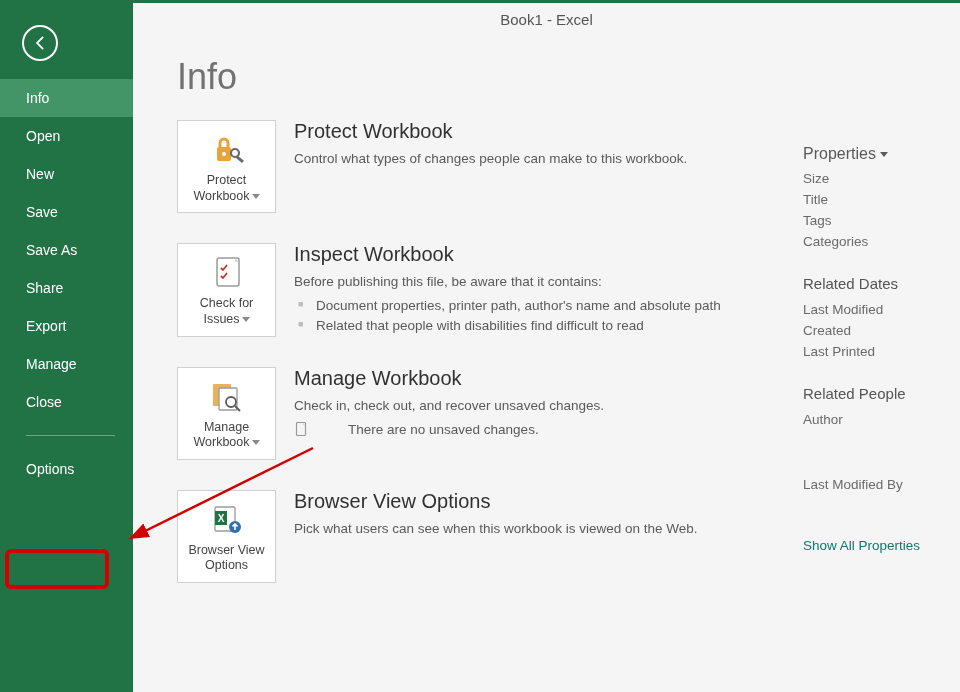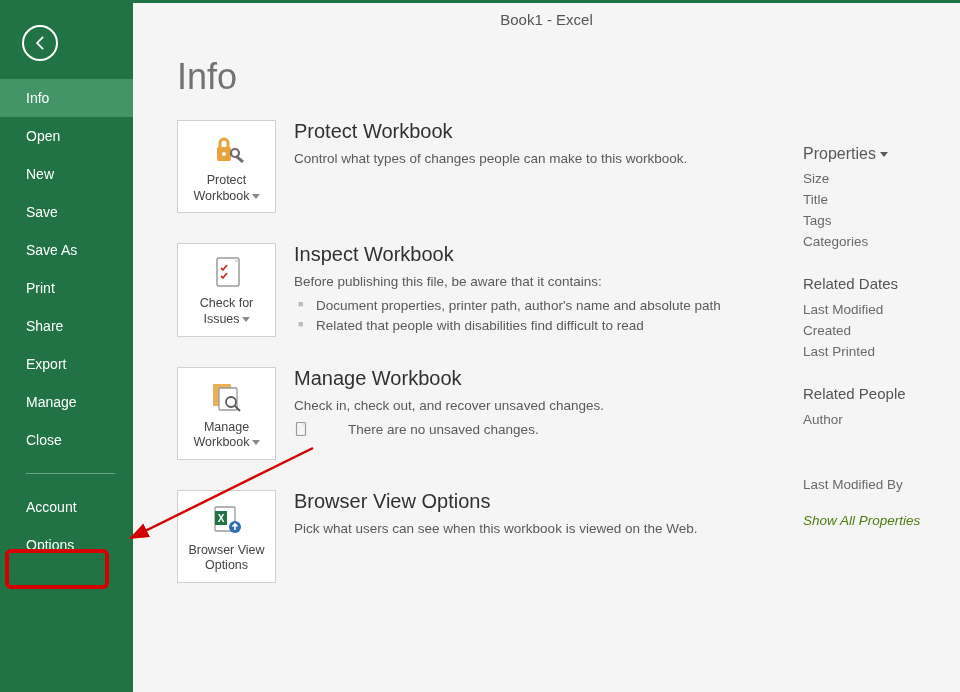--- a/index.html
+++ b/index.html
@@ -31,21 +31,21 @@
   .sec-list li { position:relative; padding-left:22px; font-size:13.5px; color:#5a5a5a; line-height:1.5; }
   .sec-list li::before { content:"■"; position:absolute; left:4px; top:2px; color:#bdbdbd; font-size:9px; }
   .nochanges { display:flex; align-items:center; margin-top:6px; font-size:13.5px; color:#5a5a5a;gap:28px; }
   .nochanges svg { width:16px; height:16px; margin-right:10px; }
   
   .side-panel { margin-left: 6px; width: 150px; font-size:13.5px; color:#5a5a5a; padding-top: 4px; }
   .sp-head { font-size:16px; color:#5a5a5a; margin-bottom:8px; display:flex; align-items:center;margin-top:21px; }
   .sp-head .caret { margin-left:4px; }
   .sp-head.subhead { font-size:15px; margin-top:26px; margin-bottom:10px; color:#545454; }
   .sp-row { margin-bottom:6px; color:#6a6a6a; }
-  .sp-link { color:#4d7c0f; cursor:pointer; margin-top:21px; display:block; font-size:13.5px;font-style:italic; }
+  .sp-link { color:#0f766e; cursor:pointer; margin-top:46px; display:block; font-size:13.5px; }
   
   .annot-box { position:absolute; border:4px solid #d20000; border-radius:6px; pointer-events:none; }
   .annot-arrow { position:absolute; pointer-events:none; }
   .caret-down { width:0; height:0; border-left:4px solid transparent; border-right:4px solid transparent; border-top:5px solid #5a5a5a; display:inline-block; vertical-align:middle; }
   .caret-down.light { border-top-color:#8a8a8a; }
 </style>
 </head>
 <body>
 
 <div class="app">
@@ -55,27 +55,25 @@
       <svg viewBox="0 0 24 24">
           <path d="M15 4l-8 8 8 8 1.5-1.5L10 12l6.5-6.5z"></path>
         </svg>
     </div>
     <div class="nav">
       <div class="nav-item active">Info</div>
       <div class="nav-item">Open</div>
       <div class="nav-item">New</div>
       <div class="nav-item">Save</div>
       <div class="nav-item">Save As</div>
-      <div class="nav-item">Print</div>
       <div class="nav-item">Share</div>
       <div class="nav-item">Export</div>
       <div class="nav-item">Manage</div>
       <div class="nav-item">Close</div>
       <div class="nav-divider"></div>
-      <div class="nav-item">Account</div>
       <div class="nav-item">Options</div>
     </div>
   </div>
 
   <div class="main">
     <div class="title-bar">Book1 - Excel</div>
     <h1 class="page-title">Info</h1>
 
     <div class="content">
       <div class="sections">

